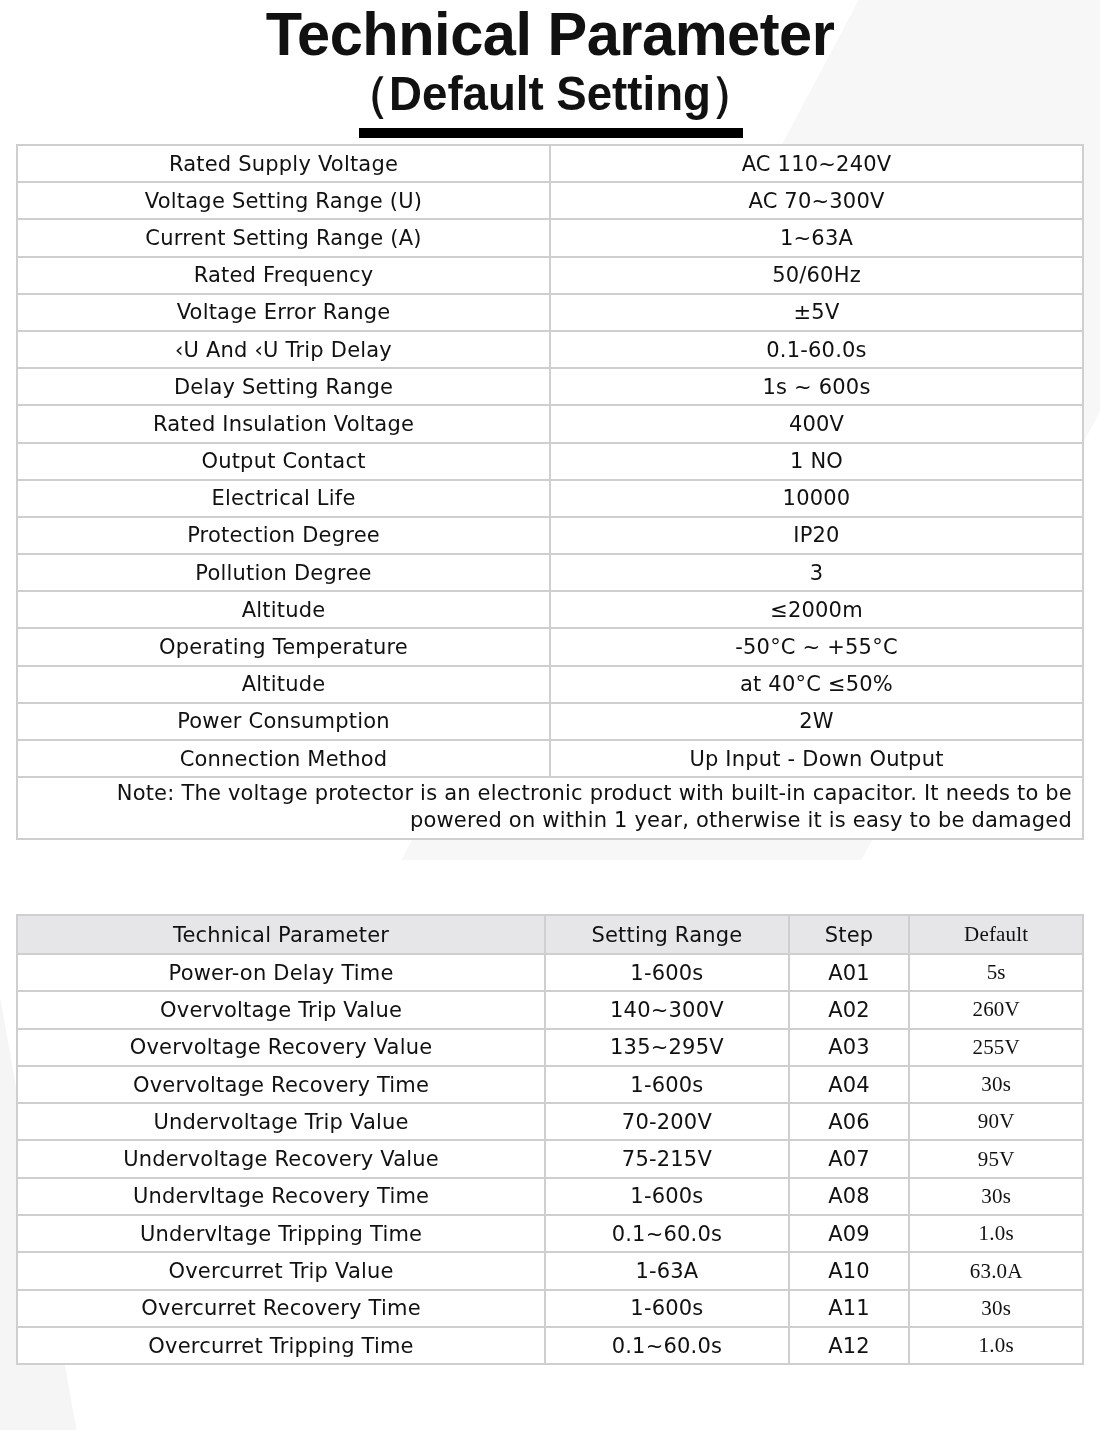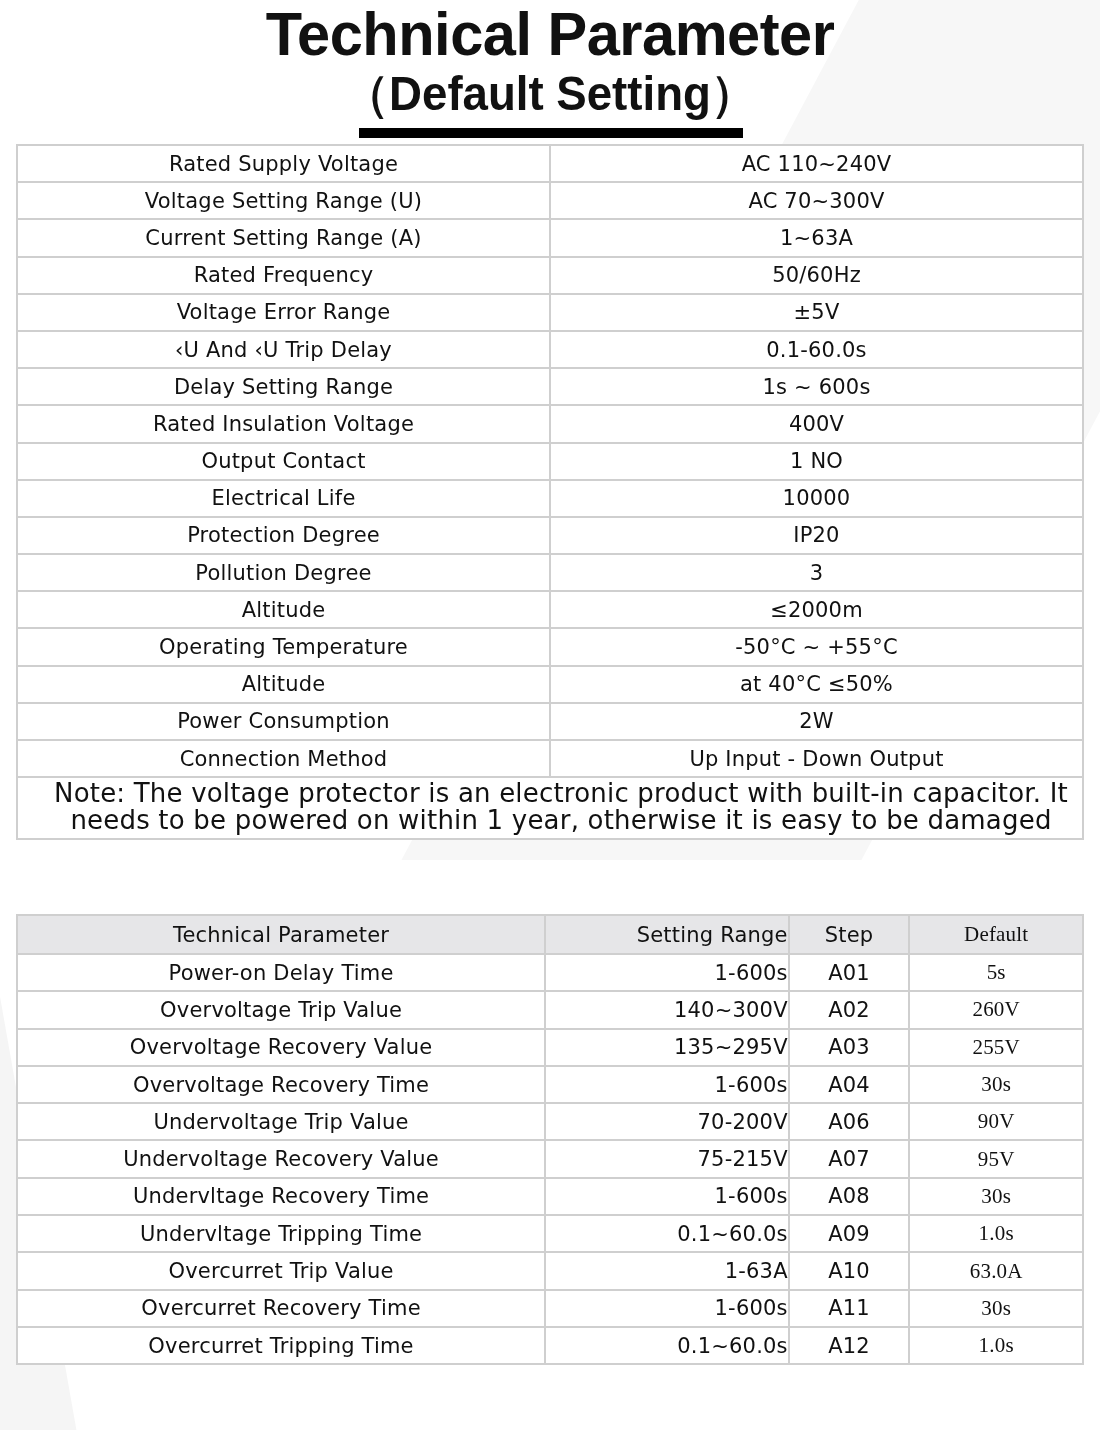--- a/index.html
+++ b/index.html
@@ -35,27 +35,27 @@
     font-family:"DejaVu Sans", sans-serif; font-size:21px; color:#111;
   }
   td, th {
     border:2px solid #cfcfcf; text-align:center; padding:0; font-weight:normal;
     white-space:nowrap; letter-spacing:0.2px;
   }
   #spec-table { left:16px; top:144px; width:1068px; }
   #spec-table td { height:35.2px; }
   #spec-table td.k { width:531px; }
   #spec-table td.note {
-    text-align:center; white-space:normal; padding:2px 10px 4px 32px; line-height:27px; height:auto;
-    font-size:26px;
+    text-align:right; white-space:normal; padding:2px 10px 4px 32px; line-height:27px; height:auto;
+    font-size:21px;
   }
   #param-table { left:16px; top:914px; width:1068px; }
   #param-table th { background:#e6e6e8; height:37px; }
   #param-table td { height:35.3px; }
-  .c1 { width:527px; } .c2 { width:242px;text-align:right; } .c3 { width:119px;margin-left:12px; } .c4 { width:172px;font-family:Liberation Serif, serif; }
+  .c1 { width:527px; } .c2 { width:242px; } .c3 { width:119px;margin-left:12px; } .c4 { width:172px;font-family:Liberation Serif, serif; }
 </style>
 </head>
 <body>
 
 <div class="bg-shape"></div>
 <div class="bg-shape2"></div>
 
 <div class="title">Technical Parameter</div>
 <div class="subtitle">（Default Setting）</div>
 <div class="title-bar"></div>

